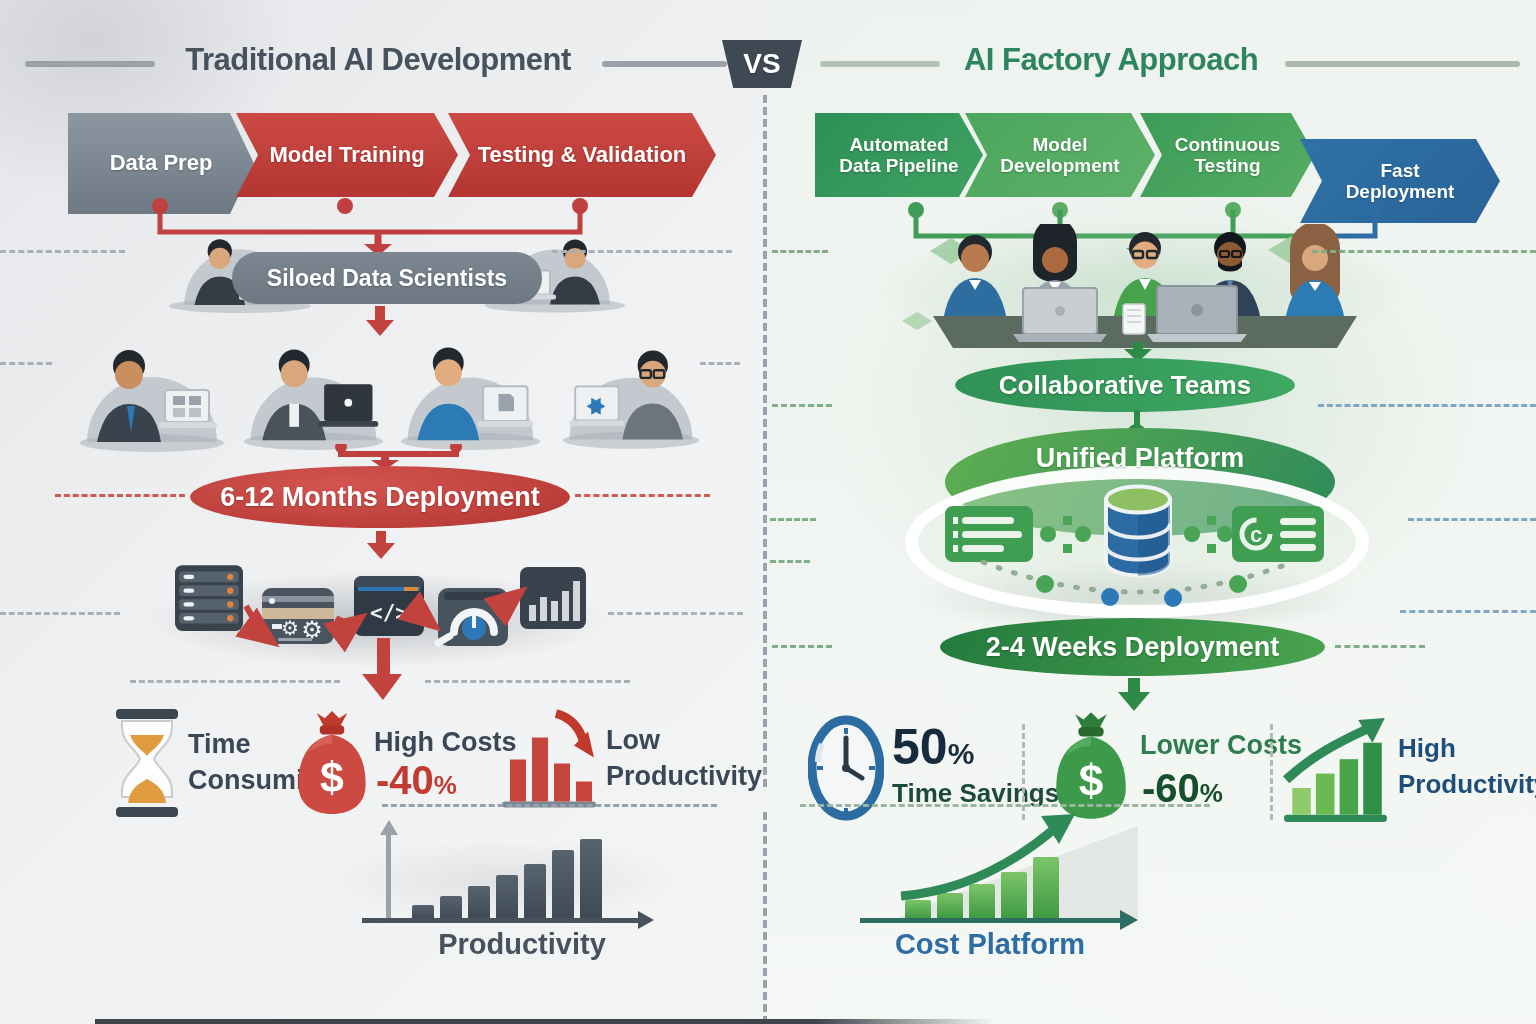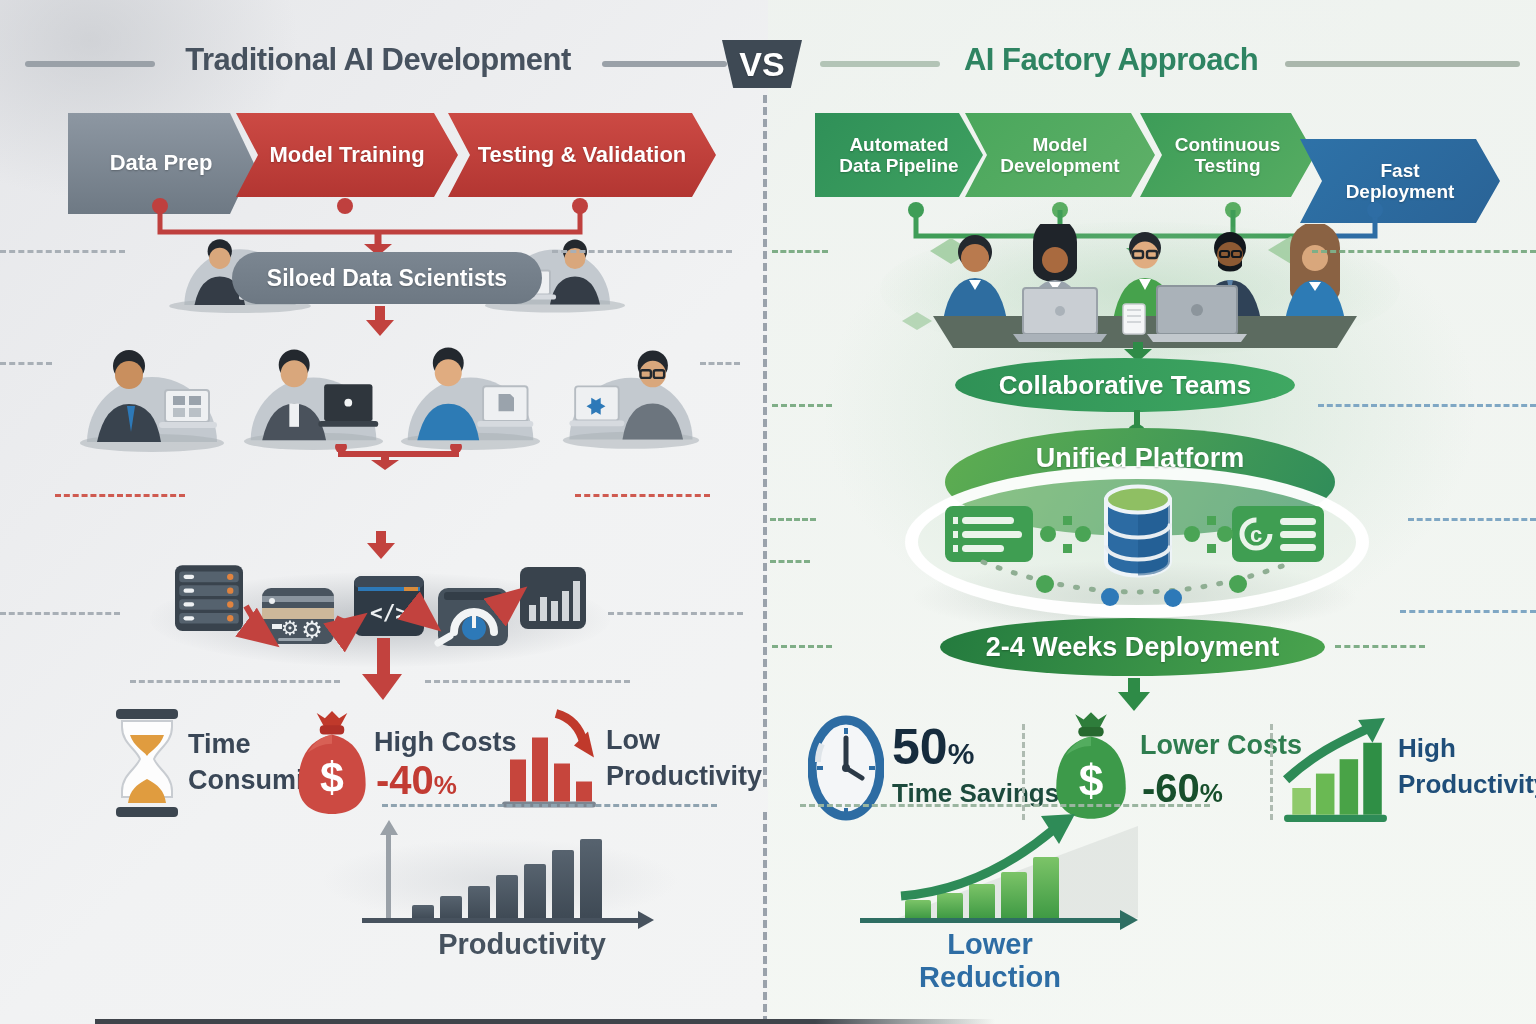--- a/index.html
+++ b/index.html
@@ -42,21 +42,21 @@
   <div class="a" style="left:768px;top:0;width:768px;height:1024px;background:linear-gradient(180deg,#eef3ee,#f4f8f3);opacity:.75;"></div>
   <div class="a" style="left:820px;top:170px;width:660px;height:480px;background:radial-gradient(ellipse at center,rgba(185,217,192,.45),rgba(185,217,192,0) 70%);"></div>
   <div class="a" style="left:-120px;top:-120px;width:420px;height:320px;background:radial-gradient(ellipse at center,rgba(190,193,198,.55),rgba(190,193,198,0) 70%);"></div>
 
   <div class="a" style="left:763px;top:95px;height:692px;border-left:4px dashed #9aa2ab;"></div>
   <div class="a" style="left:763px;top:812px;height:212px;border-left:4px dashed #9aa2ab;"></div>
 
   <div class="a hline" style="left:25px;top:61px;width:130px;background:#9aa1a8;"></div>
   <div class="a title" style="left:168px;top:42px;width:420px;color:#47525f;">Traditional AI Development</div>
   <div class="a hline" style="left:602px;top:61px;width:125px;background:#9aa1a8;"></div>
-  <div class="a banner" style="left:722px;top:40px;width:80px;height:48px;background:#3e4954;clip-path:polygon(0 0,100% 0,86% 100%,14% 100%);font-size:34px;">
+  <div class="a banner" style="left:722px;top:40px;width:80px;height:48px;background:#3e4954;clip-path:polygon(0 0,100% 0,86% 100%,14% 100%);font-size:28px;">
     <span>VS</span>
   </div>
   <div class="a hline" style="left:820px;top:61px;width:120px;background:#b3c4b6;"></div>
   <div class="a title" style="left:946px;top:42px;width:330px;color:#2e8462;">AI Factory Approach</div>
   <div class="a hline" style="left:1285px;top:61px;width:235px;background:#aab7ac;"></div>
 
   <div class="a chev first gray-ch" style="left:68px;top:113px;width:186px;height:101px;font-size:22px;">
     <span>Data Prep</span>
   </div>
   <div class="a chev notch red-ch" style="left:236px;top:113px;width:222px;height:84px;font-size:22px;">
@@ -152,20 +152,23 @@
   <svg class="a" style="left:300px;top:444px;" width="180" height="26" viewBox="0 0 180 26">
     <path d="M41 0 V10 H156 V0" fill="none" stroke="#bf403e" stroke-width="6"></path>
     <path d="M85 10 V16" stroke="#bf403e" stroke-width="8"></path>
     <circle cx="41" cy="3" r="6" fill="#bf403e"></circle>
       <circle cx="156" cy="3" r="6" fill="#bf403e"></circle>
     <polygon points="71,16 99,16 85,26" fill="#bf403e"></polygon>
   </svg>
 
   <div class="a dash red" style="left:55px;top:494px;width:130px;"></div>
   <div class="a dash red" style="left:575px;top:494px;width:135px;"></div>
+  <div class="a banner ellipse" style="left:190px;top:466px;width:380px;height:62px;background:radial-gradient(ellipse at 40% 30%,#d45550,#b23531);font-size:27px;">
+    <span>6-12 Months Deployment</span>
+  </div>
   <div class="a arrow-down-red" style="left:361px;top:531px;width:40px;height:30px;">
     <div class="stem" style="left:15px;top:0;width:10px;height:13px;"></div>
     <div class="tri" style="left:6px;top:12px;"></div>
   </div>
 
   <div class="a ellipse" style="left:150px;top:572px;width:460px;height:95px;background:radial-gradient(ellipse at center,rgba(150,156,163,.55),rgba(150,156,163,0) 72%);"></div>
   <svg class="a" style="left:172px;top:563px;" width="74" height="68" viewBox="0 0 64 64">
     <rect x="0" y="2" width="64" height="62" rx="7" fill="#39434d"></rect>
     <rect x="4" y="8" width="56" height="10" rx="3" fill="#55626e"></rect>
       <rect x="4" y="21" width="56" height="10" rx="3" fill="#55626e"></rect>
@@ -475,21 +478,21 @@
       <div class="bar" style="height: 34px;"></div>
       <div class="bar" style="height: 46px;"></div>
       <div class="bar" style="height: 61px;"></div>
     </div>
   <svg class="a" style="left:893px;top:812px;" width="192" height="110" viewBox="0 0 192 110">
     <path d="M8 84 C 60 80 112 58 160 18" fill="none" stroke="#2e8b57" stroke-width="9"></path>
     <polygon points="148,4 182,2 166,32" fill="#2e8b57"></polygon>
   </svg>
   <div class="a" style="left:860px;top:918px;width:262px;height:5px;background:#2e6e62;"></div>
   <div class="a" style="left:1120px;top:910px;width:0;height:0;border-top:10px solid transparent;border-bottom:10px solid transparent;border-left:18px solid #2e6e62;"></div>
-  <div class="a" style="left:880px;top:928px;width:220px;text-align:center;font-weight:bold;font-size:29px;color:#2e6da4;">Lower Reduction</div>
+  <div class="a" style="left:880px;top:928px;width:220px;text-align:center;font-weight:bold;font-size:29px;color:#2e6da4;">Cost Platform</div>
 
   <div class="a dash" style="left:0;top:250px;width:125px;"></div>
   <div class="a dash" style="left:552px;top:250px;width:180px;"></div>
   <div class="a dash" style="left:0;top:362px;width:52px;"></div>
   <div class="a dash" style="left:700px;top:362px;width:40px;"></div>
   <div class="a dash" style="left:0;top:612px;width:120px;"></div>
   <div class="a dash" style="left:608px;top:612px;width:135px;"></div>
   <div class="a dash" style="left:130px;top:680px;width:210px;"></div>
   <div class="a dash" style="left:425px;top:680px;width:205px;"></div>
   <div class="a dash" style="left:382px;top:804px;width:335px;border-color:#8fa3b0;"></div>

